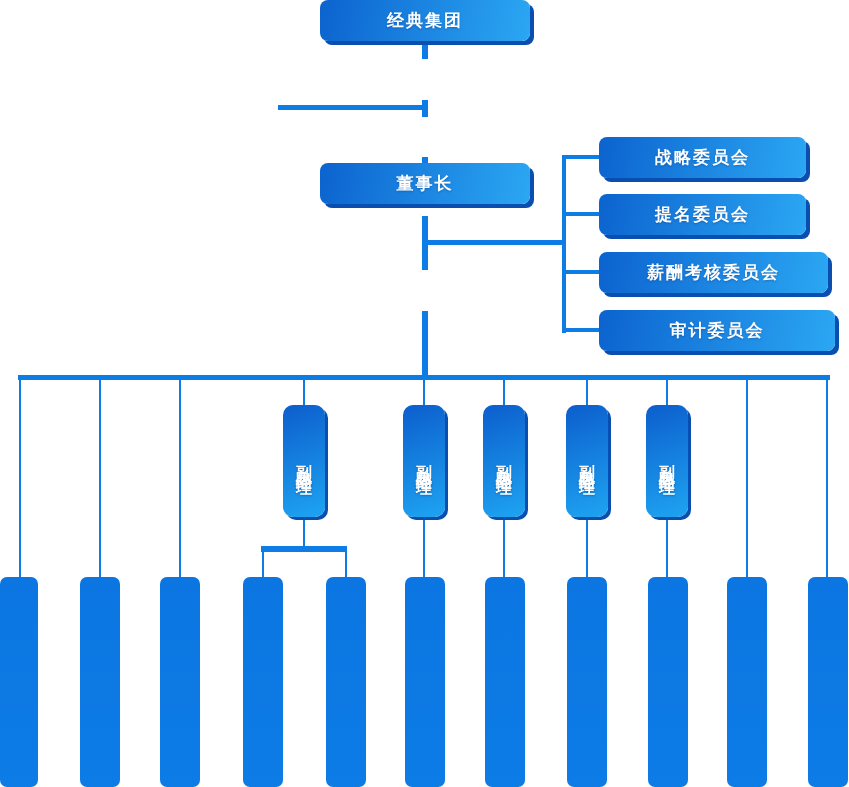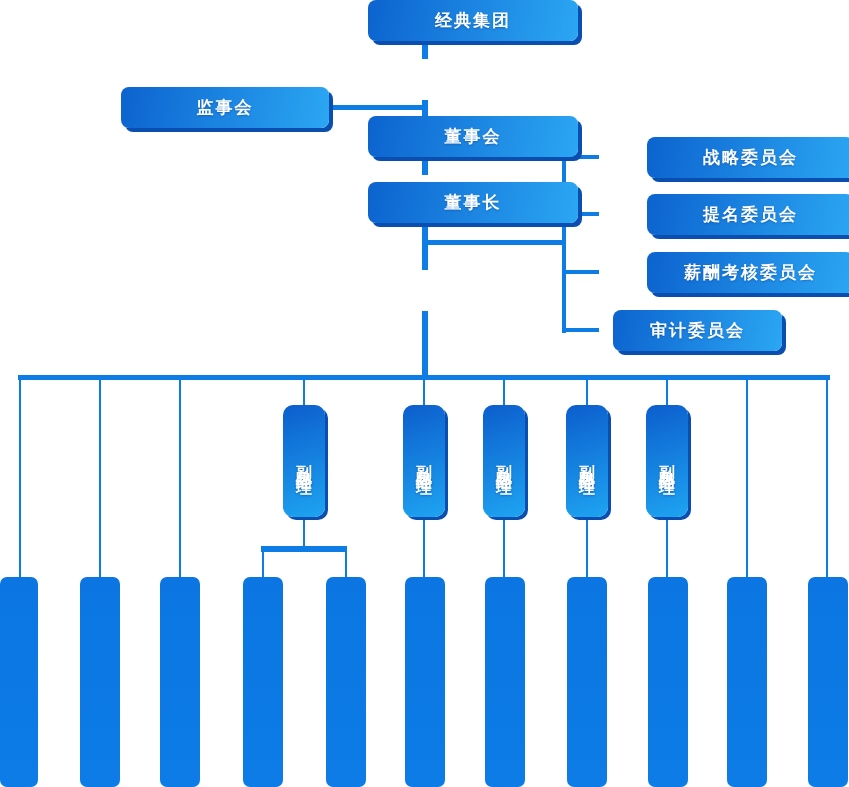--- a/index.html
+++ b/index.html
@@ -26,21 +26,20 @@
   .box{
     position:absolute;
     width:210px;height:41px;
     border-radius:8px;
     background:linear-gradient(100deg,var(--box-gradient-start),var(--box-gradient-end));
     box-shadow:4px 4px 0 0 var(--box-shadow);
     color:var(--label-text);
     font-size:17px;font-weight:bold;letter-spacing:2px;
     display:flex;align-items:center;justify-content:center;
     text-shadow:0 1px 2px rgba(4,40,110,.35);
-    margin-left:48px;
   }
   .vbox{
     position:absolute;
     width:42px;height:112px;top:405px;
     border-radius:10px;
     background:linear-gradient(160deg,var(--vbox-gradient-start),var(--vbox-gradient-end));
     box-shadow:3px 3px 0 0 var(--box-shadow);
     color:var(--label-text);
     font-size:16px;font-weight:bold;
     display:flex;align-items:center;justify-content:center;
@@ -94,28 +93,26 @@
   <div class="ln" style="left:261px;top:546px;width:86px;height:6px"></div>
   <div class="ln" style="left:262px;top:552px;width:2px;height:25px"></div>
   <div class="ln" style="left:345px;top:552px;width:2px;height:25px"></div>
 
   <div class="ln" style="left:423px;top:517px;width:2px;height:60px"></div>
   <div class="ln" style="left:503px;top:517px;width:2px;height:60px"></div>
   <div class="ln" style="left:586px;top:517px;width:2px;height:60px"></div>
   <div class="ln" style="left:666px;top:517px;width:2px;height:60px"></div>
 
   <div class="box" style="left:320px;top:0">经典集团</div>
-  <div class="box" style="left:73px;top:87px;width:208px">监事会</div>
-  <div class="box" style="left:320px;top:116px">董事会</div>
-  <div class="box" style="left:320px;top:182px">董事长</div>
+  <div class="box" style="left:320px;top:163px">董事长</div>
 
   <div class="box" style="left:599px;top:194px;width:207px">提名委员会</div>
   <div class="box" style="left:599px;top:137px;width:207px">战略委员会</div>
-  <div class="box" style="left:599px;top:252px;width:207px">薪酬考核委员会</div>
-  <div class="box" style="left:565px;top:310px;width:169px">审计委员会</div>
+  <div class="box" style="left:599px;top:252px;width:229px">薪酬考核委员会</div>
+  <div class="box" style="left:599px;top:310px;width:236px">审计委员会</div>
 
   <div class="vbox" style="left:283px">
       <span class="vtext">副总经理</span>
     </div>
   <div class="vbox" style="left:403px">
       <span class="vtext">副总经理</span>
     </div>
   <div class="vbox" style="left:483px">
       <span class="vtext">副总经理</span>
     </div>

